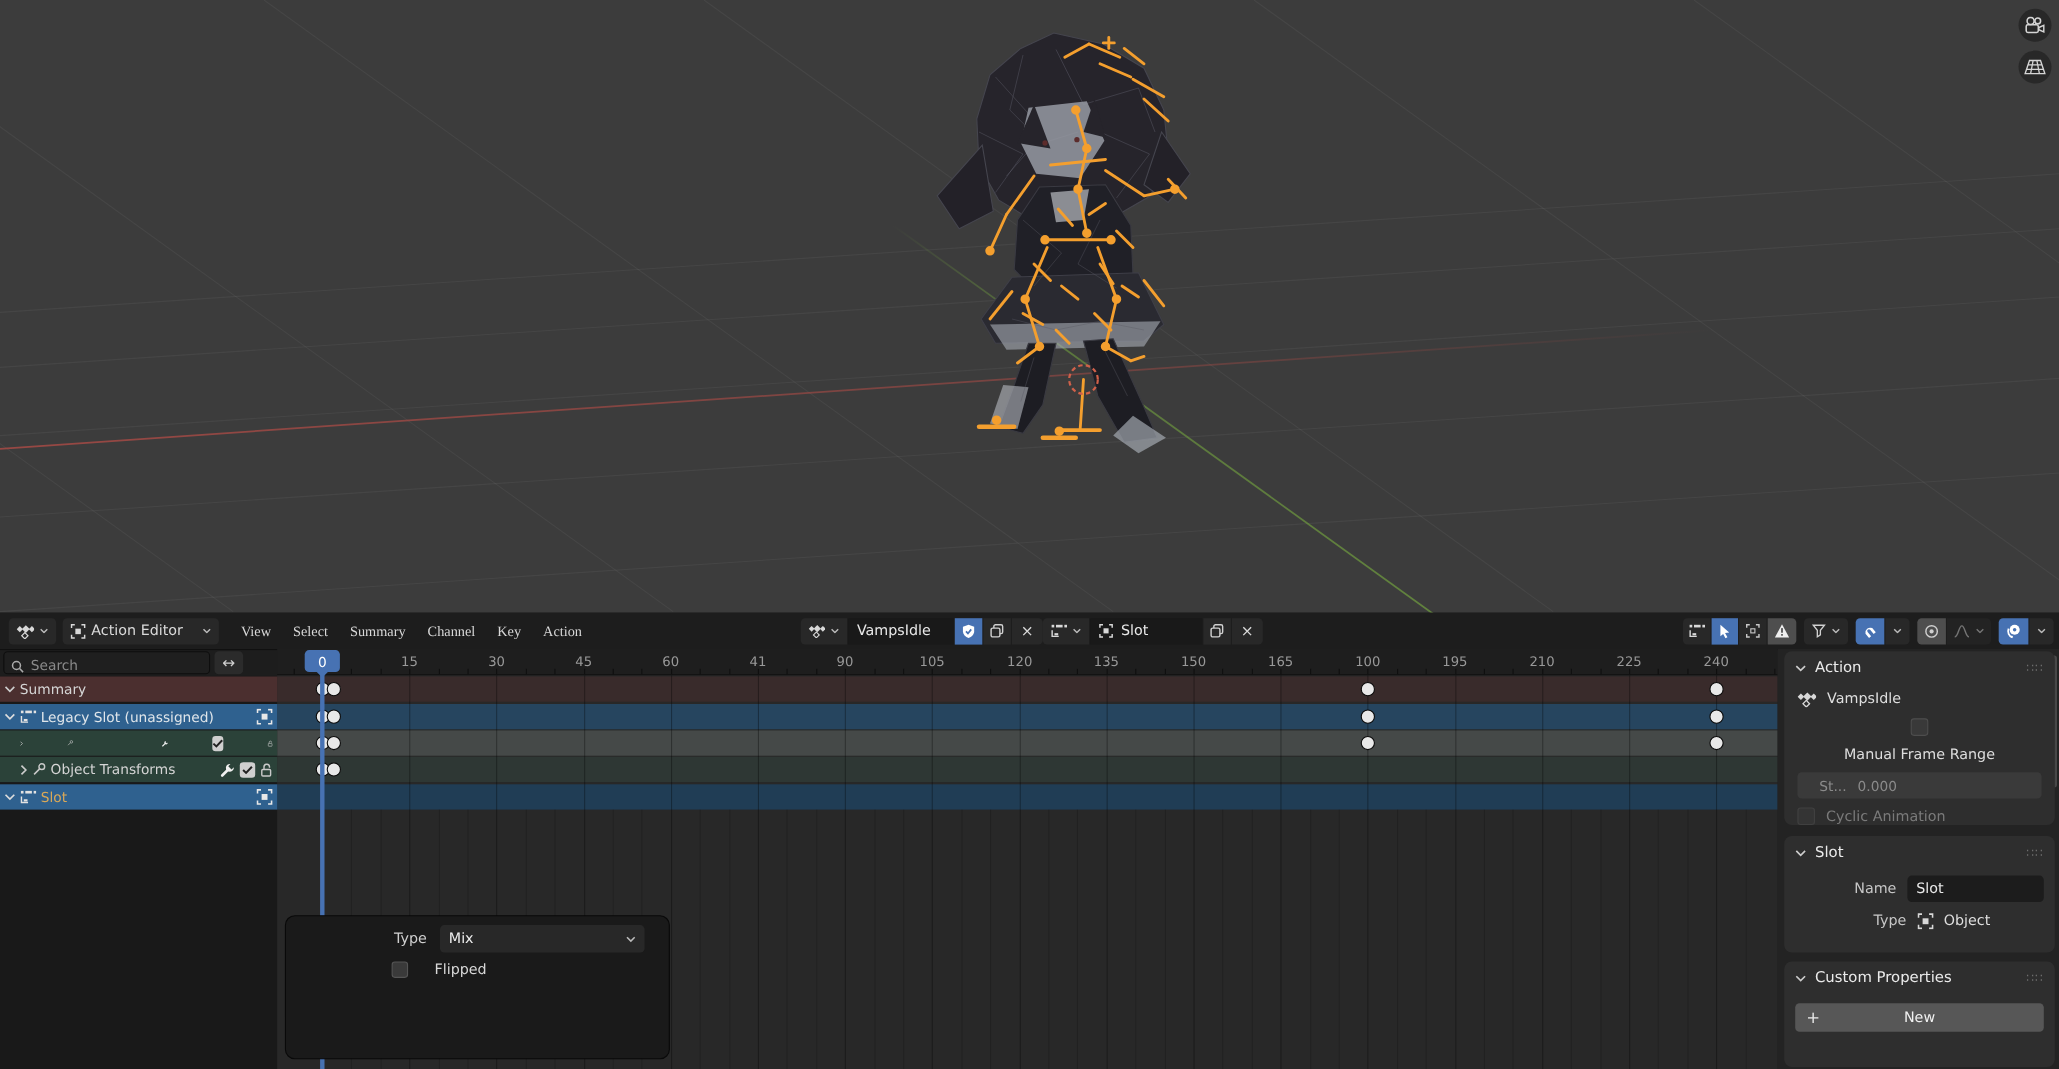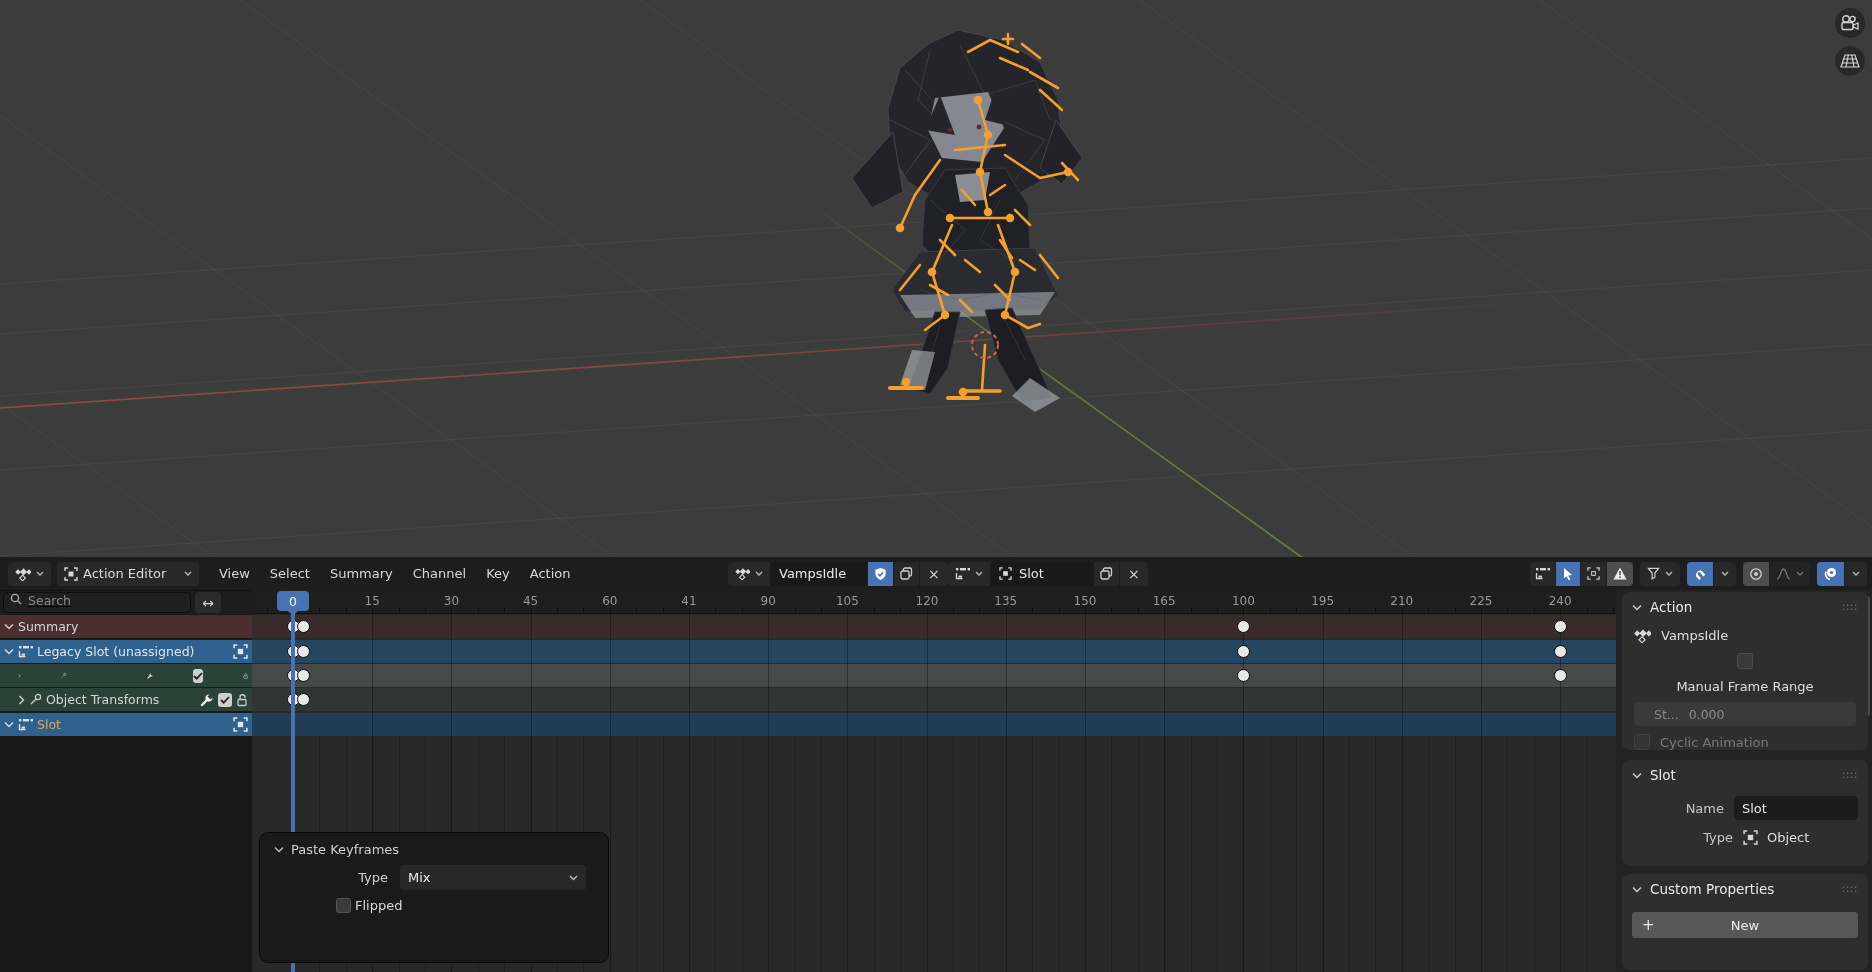--- a/index.html
+++ b/index.html
@@ -23,21 +23,21 @@
   .namefield { background:#191919; height:24px; display:inline-flex; align-items:center; padding:0 8px;
                color:#e8e8e8; font-size:13px; }
   .grp { display:inline-flex; align-items:center; }
   .grp > * { border-radius:0; }
   .grp > *:first-child { border-radius:4px 0 0 4px; }
   .grp > *:last-child { border-radius:0 4px 4px 0; }
   .grp > * + * { margin-left:1px; }
 
   .filter-bar { position:absolute; left:0; top:591px; width:252px; height:23px; }
   .search { position:absolute; left:3px; top:1px; width:188px; height:21px; background:#1f1f1f;
-            border:1px solid #0e0e0e; border-radius:4px; display:flex; align-items:flex-start; gap:6px; padding:0 6px;text-decoration:underline; }
+            border:1px solid #0e0e0e; border-radius:4px; display:flex; align-items:flex-end; gap:6px; padding:0 6px; }
   .search .ph { color:#8a8a8a; font-size:12.5px; }
   .expand-btn { position:absolute; left:195px; top:1px; width:26px; height:21px; background:#2b2b2b;
                 border-radius:4px; color:#cfcfcf; font-size:14px; display:flex; align-items:center; justify-content:center; }
 
   .ruler { position:absolute; left:252px; top:590px; width:1364px; height:24px; background:#1e1e1e;
            border-bottom:1px solid #0f0f0f; overflow:hidden; }
   .ruler .tick-label { position:absolute; top:4px; transform:translateX(-50%); color:#999; font-size:12px; }
   .ruler .tick-mark { position:absolute; bottom:0; width:1px; height:5px; background:#0f0f0f; }
 
   .chan-area { position:absolute; left:0; top:614px; width:1616px; height:358px; background:#282828; }
@@ -252,21 +252,21 @@
     <div class="hbtn" style="margin-left:6px; width:142px;">
       <svg width="14" height="14" viewBox="0 0 14 14">
         <path d="M1 4 V1 H4 M10 1 H13 V4 M13 10 V13 H10 M4 13 H1 V10" fill="none" stroke="#d8d8d8" stroke-width="1.4"></path>
         <rect x="4.5" y="4.5" width="5" height="5" fill="#d8d8d8"></rect>
       </svg>
       <span class="grow" style="flex:1;">Action Editor</span>
       <svg width="8" height="5" viewBox="0 0 8 5">
           <path d="M1 1 L4 4 L7 1" fill="none" stroke="#bbb" stroke-width="1.3"></path>
         </svg>
     </div>
-    <div style="display:flex; margin-left:10px;">
+    <div style="display:flex; margin-left:10px;font-family:Liberation Serif, serif;">
       <span class="menu-item">View</span>
       <span class="menu-item">Select</span>
       <span class="menu-item">Summary</span>
       <span class="menu-item">Channel</span>
       <span class="menu-item">Key</span>
       <span class="menu-item">Action</span>
     </div>
 
     <div class="grp" style="position:absolute; left:728px;">
       <div class="hbtn">
@@ -661,36 +661,30 @@
         <path d="M1 4 V1 H4 M10 1 H13 V4 M13 10 V13 H10 M4 13 H1 V10" fill="none" stroke="#e8e8e8" stroke-width="1.4"></path>
         <rect x="4.5" y="4.5" width="5" height="5" fill="#e8e8e8"></rect>
       </svg>
     </div>
   </div>
 
   <div class="playhead-line"></div>
   <div class="frame-badge">0</div>
 
   <div class="paste-panel">
-    <div class="paste-head">
-      <svg width="10" height="7" viewBox="0 0 10 7">
-          <path d="M1 1.5 L5 5.5 L9 1.5" fill="none" stroke="#bbb" stroke-width="1.5"></path>
-        </svg>
-      <span>Paste Keyframes</span>
-    </div>
     <div class="paste-row">
       <span class="lbl">Type</span>
       <div class="dropdown">
         <span class="dval">Mix</span>
         <svg width="9" height="6" viewBox="0 0 9 6">
             <path d="M1 1 L4.5 4.5 L8 1" fill="none" stroke="#bbb" stroke-width="1.4"></path>
           </svg>
       </div>
     </div>
-    <div class="paste-row" style="padding-left:76px; gap:4px;">
+    <div class="paste-row" style="padding-left:96px; gap:24px;">
       <div class="cbx"></div>
       <span>Flipped</span>
     </div>
   </div>
 
   <div class="sidebar">
     <div class="scrollbar"></div>
 
     <div class="panel" style="top:2px; height:158px;">
       <div class="panel-head">

